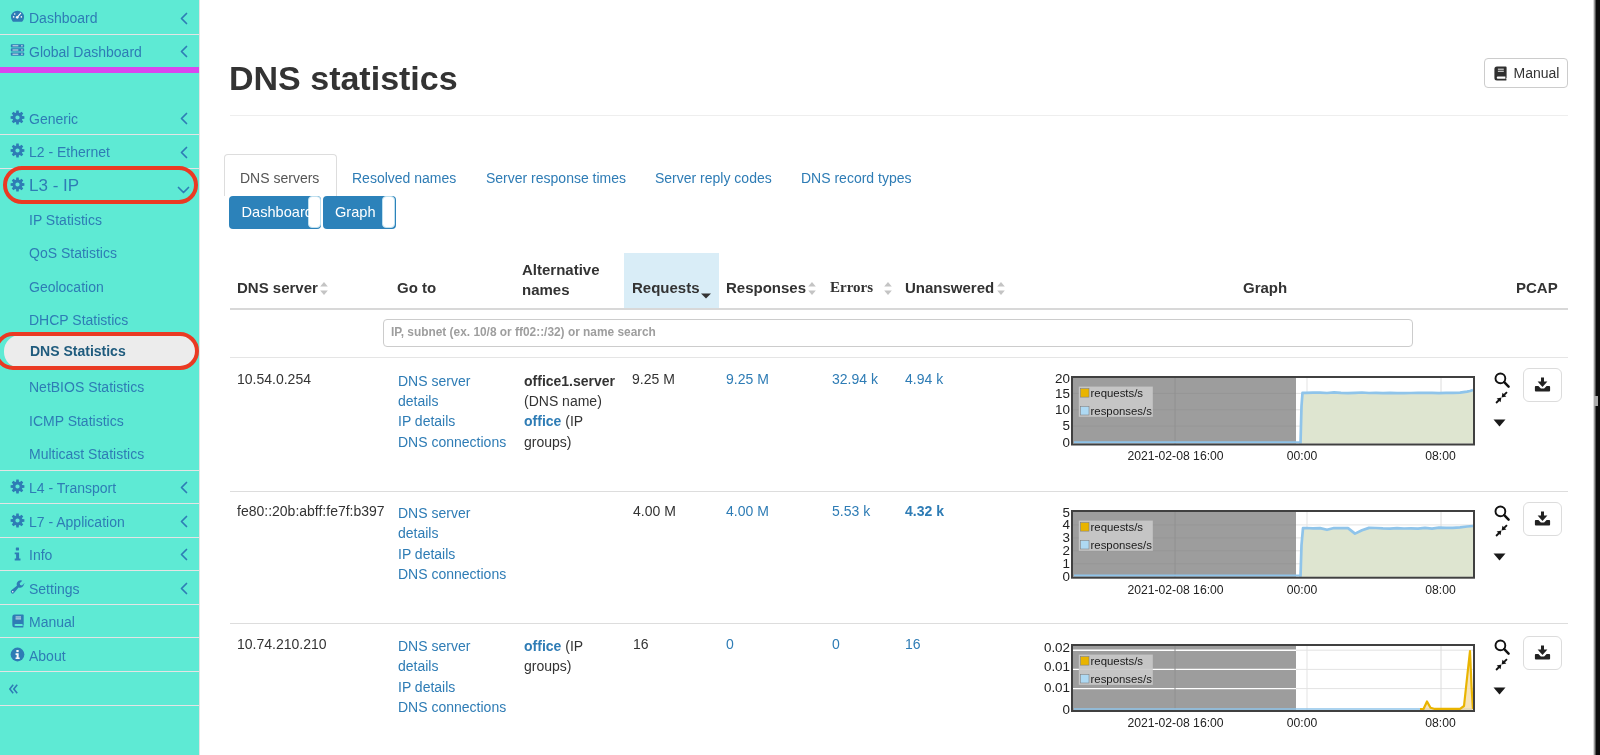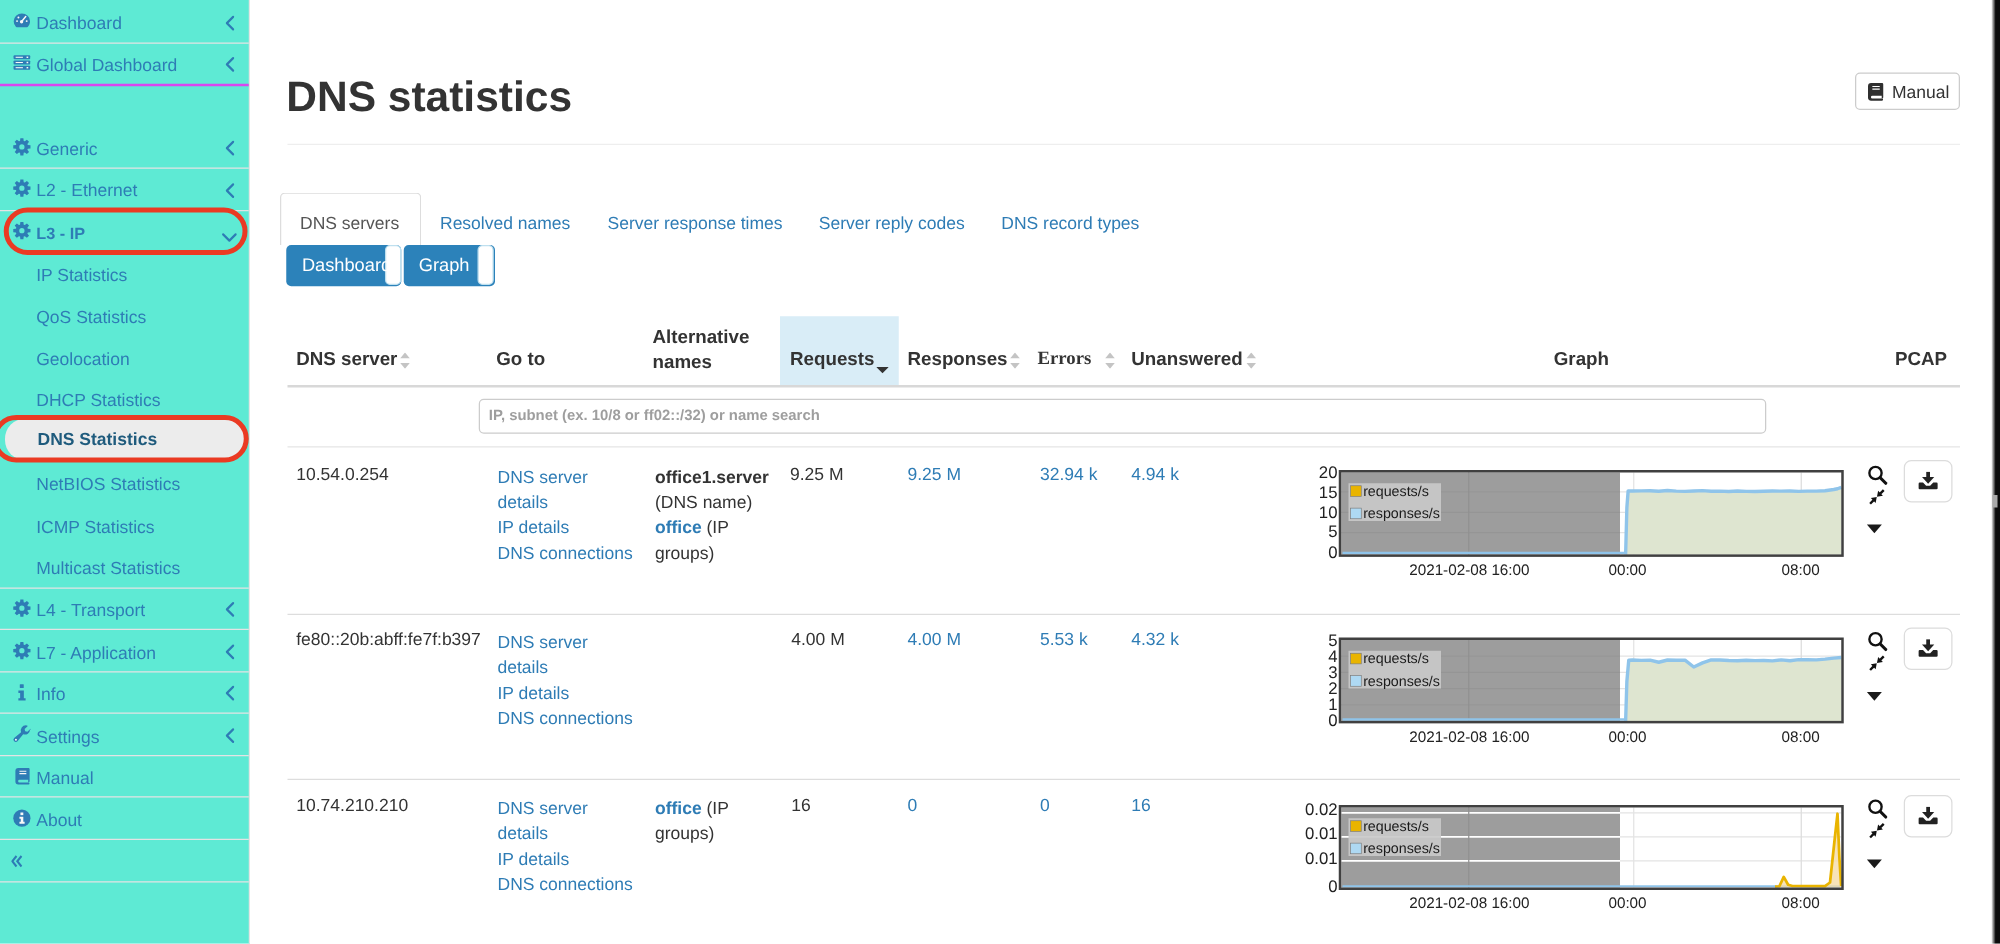--- a/index.html
+++ b/index.html
@@ -25,21 +25,21 @@
             <circle cx="4.6" cy="9" r="1" fill="#f8f8f8"></circle>
             <circle cx="14.4" cy="9" r="1" fill="#f8f8f8"></circle>
             <circle cx="6" cy="5.4" r="1" fill="#f8f8f8"></circle>
           </svg>
         </span>
         <span class="slabel" style="">Dashboard</span>
         <span class="schev"><svg width="8" height="13" viewBox="0 0 8 13">
             <path d="M6.5 1.5 L1.5 6.5 L6.5 11.5" stroke="#2e7cb5" stroke-width="1.7" fill="none" stroke-linecap="round" stroke-linejoin="round"></path>
           </svg></span>
       </div>
-<div class="sitem" style="top:33.55px;border-bottom:2px solid #d946ef;">
+<div class="sitem" style="top:33.55px;border-bottom:6px solid #d946ef;">
         <span class="sicon">
           <svg width="16" height="14" viewBox="0 0 18 16">
             <g fill="#2e7cb5">
               <rect x="1" y="1" width="16" height="3.9" rx="0.9"></rect>
               <rect x="1" y="6" width="16" height="3.9" rx="0.9"></rect>
               <rect x="1" y="11" width="16" height="3.9" rx="0.9"></rect>
             </g>
             <g fill="#f8f8f8">
               <rect x="3" y="2.5" width="7" height="1"></rect>
               <rect x="3" y="7.5" width="7" height="1"></rect>
@@ -76,21 +76,21 @@
         <span class="schev"><svg width="8" height="13" viewBox="0 0 8 13">
             <path d="M6.5 1.5 L1.5 6.5 L6.5 11.5" stroke="#2e7cb5" stroke-width="1.7" fill="none" stroke-linecap="round" stroke-linejoin="round"></path>
           </svg></span>
       </div>
 <div class="sitem" style="top:167.75px;">
         <span class="sicon">
           <svg width="15" height="15" viewBox="0 0 15 15">
             <path d="M6.04 2.72 L6.28 0.61 L8.72 0.61 L8.96 2.72 L9.85 3.09 L9.85 3.09 L11.52 1.77 L13.23 3.48 L11.91 5.15 L12.28 6.04 L12.28 6.04 L14.39 6.28 L14.39 8.72 L12.28 8.96 L11.91 9.85 L11.91 9.85 L13.23 11.52 L11.52 13.23 L9.85 11.91 L8.96 12.28 L8.96 12.28 L8.72 14.39 L6.28 14.39 L6.04 12.28 L5.15 11.91 L5.15 11.91 L3.48 13.23 L1.77 11.52 L3.09 9.85 L2.72 8.96 L2.72 8.96 L0.61 8.72 L0.61 6.28 L2.72 6.04 L3.09 5.15 L3.09 5.15 L1.77 3.48 L3.48 1.77 L5.15 3.09 L6.04 2.72 Z M9.60 7.50 A2.1 2.1 0 1 0 5.40 7.50 A2.1 2.1 0 1 0 9.60 7.50 Z" fill="#2e7cb5" fill-rule="evenodd"></path>
           </svg>
         </span>
-        <span class="slabel" style="font-weight:bold;font-size:13px;">L3 - IP</span>
+        <span class="slabel" style="font-weight:normal;font-size:17px;">L3 - IP</span>
         <span class="schev" style="right:9px;top:13px;"><svg width="13" height="8" viewBox="0 0 13 8">
             <path d="M1.5 1.5 L6.5 6.5 L11.5 1.5" stroke="#2e7cb5" stroke-width="1.7" fill="none" stroke-linecap="round" stroke-linejoin="round"></path>
           </svg></span>
       </div>
 <div class="sitem" style="top:201.30px;">
         <span class="slabel" style="">IP Statistics</span>
       </div>
 <div class="sitem" style="top:234.85px;">
         <span class="slabel" style="">QoS Statistics</span>
       </div>
@@ -259,21 +259,21 @@
 <div class="abs " style="left:524px;top:370.5px;line-height:20.4px;"><b>office1.server</b><br>(DNS name)<br><span style="color:#2e7cb5;font-weight:bold;">office</span> (IP<br>groups)</div>
 <div class="abs " style="left:632px;top:370.5px;">9.25 M</div>
 <div class="abs " style="left:726px;top:370.5px;"><span style="color:#2e7cb5;">9.25 M</span></div>
 <div class="abs " style="left:832px;top:370.5px;"><span style="color:#2e7cb5;">32.94 k</span></div>
 <div class="abs " style="left:905px;top:370.5px;"><span style="color:#2e7cb5;">4.94 k</span></div>
 <div class="abs " style="left:237px;top:503px;">fe80::20b:abff:fe7f:b397</div>
 <div class="abs " style="left:398px;top:503px;line-height:20.4px;"><span style="color:#2e7cb5;">DNS server<br>details<br>IP details<br>DNS connections</span></div>
 <div class="abs " style="left:633px;top:503px;">4.00 M</div>
 <div class="abs " style="left:726px;top:503px;"><span style="color:#2e7cb5;">4.00 M</span></div>
 <div class="abs " style="left:832px;top:503px;"><span style="color:#2e7cb5;">5.53 k</span></div>
-<div class="abs " style="left:905px;top:503px;"><span style="color:#2e7cb5;">4.32 k</span></div>
+<div class="abs " style="left:905px;top:503px;font-weight:bold;"><span style="color:#2e7cb5;">4.32 k</span></div>
 <div class="abs " style="left:237px;top:636px;">10.74.210.210</div>
 <div class="abs " style="left:398px;top:636px;line-height:20.4px;"><span style="color:#2e7cb5;">DNS server<br>details<br>IP details<br>DNS connections</span></div>
 <div class="abs " style="left:524px;top:636px;line-height:20.4px;"><span style="color:#2e7cb5;font-weight:bold;">office</span> (IP<br>groups)</div>
 <div class="abs " style="left:633px;top:636px;">16</div>
 <div class="abs " style="left:726px;top:636px;"><span style="color:#2e7cb5;">0</span></div>
 <div class="abs " style="left:832px;top:636px;"><span style="color:#2e7cb5;">0</span></div>
 <div class="abs " style="left:905px;top:636px;"><span style="color:#2e7cb5;">16</span></div>
 <div class="abs " style="left:1040px;top:366px;"><svg width="440" height="96" viewBox="0 0 440 96" style="font-family:'Liberation Sans',sans-serif;">
         <rect x="33" y="12" width="400" height="65.5" fill="#ffffff"></rect>
         <rect x="33" y="12" width="223.0" height="65.5" fill="#9d9d9d"></rect>

